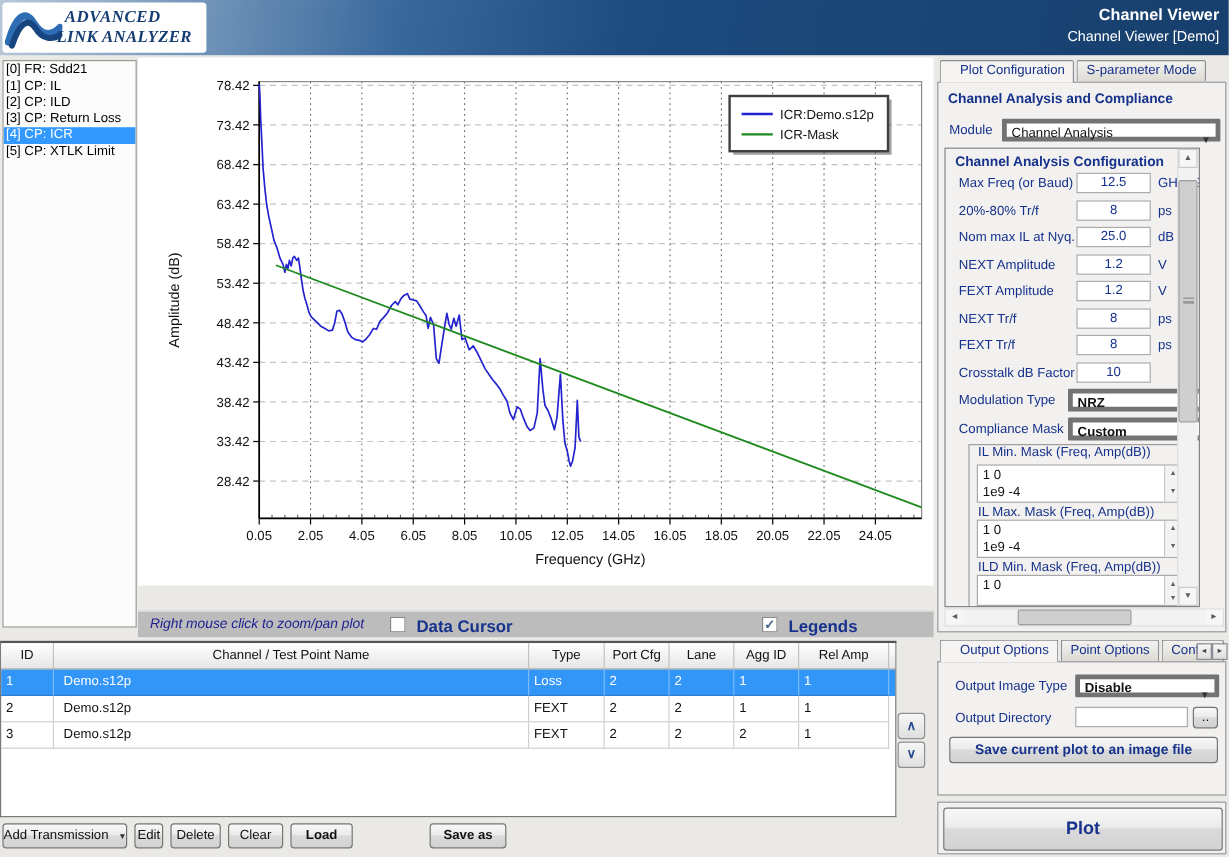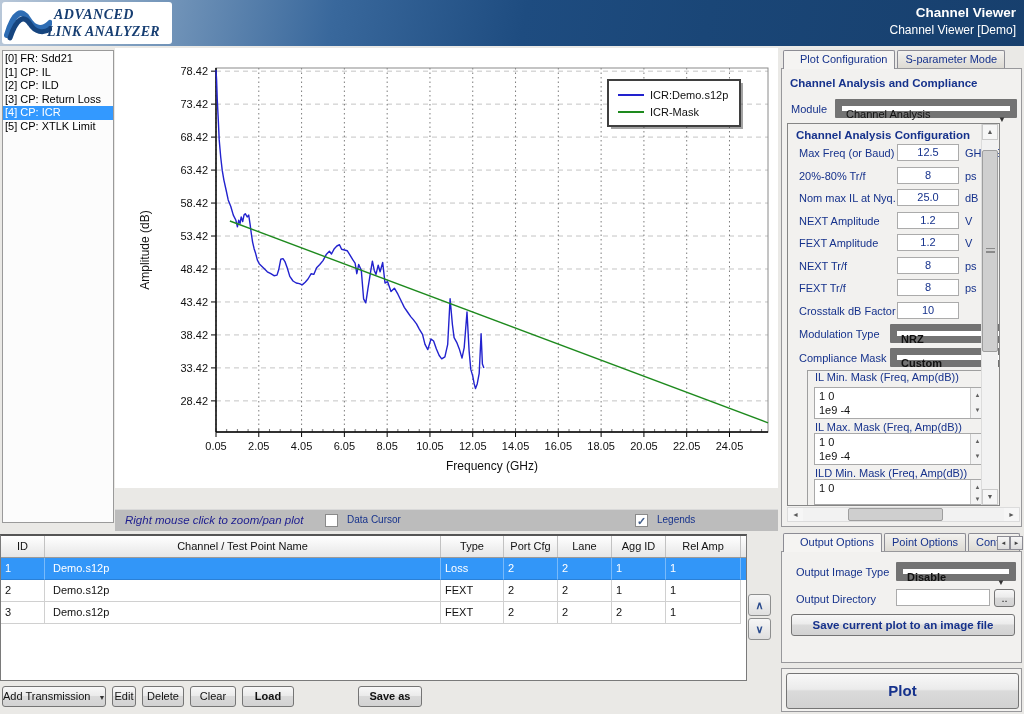--- a/index.html
+++ b/index.html
@@ -23,21 +23,21 @@
   .lb-item { height:13.5px; line-height:13.5px; padding-left:2px; white-space:nowrap; font-size:11px; color:#000; }
   .lb-item.sel { background:#3399FF; color:#FFFFFF; }
 
   
   #plot-panel { left:115px; top:48px; width:663px; height:440px; background:#FFFFFF; }
   #plot-panel svg text { font-family:"Liberation Sans",sans-serif; }
 
   #plot-bar { left:115px; top:509px; width:663px; height:22px; background:#BCBCBC; border-top:1px solid #D9D9D9; }
   #plot-bar .hint { position:absolute; left:10px; top:4px; font-style:italic; color:#1D1D8F; font-size:11.5px; }
   .cb { position:absolute; width:13px; height:13px; top:4px; background:#FFFFFF; border:1px solid #8A8A8A; font-size:11px; line-height:12px; text-align:center; color:#44608C; font-weight:bold; }
-  .cb-label { position:absolute; top:4px; font-weight:normal; color:#16328C; font-size:10px; }
+  .cb-label { position:absolute; top:4px; font-weight:bold; color:#16328C; font-size:14px; }
 
   
   #table { left:0; top:534px; width:747px; height:147px; background:#FFFFFF; border:1px solid #7A7A7A; border-top:2px solid #555; }
   .trow { display:flex; height:22px; }
   #tbl-head { background:linear-gradient(#FFFFFF,#E6E6E6); border-bottom:1px solid #9A9A9A; }
   #tbl-head .tc { text-align:center; line-height:20px; border-right:1px solid #C2C2C2; overflow:hidden; white-space:nowrap; }
   .tc { flex:none; }
   .drow .tc { line-height:21px; border-right:1px solid #D0D0D0; border-bottom:1px solid #D0D0D0; padding-left:4px; overflow:hidden; white-space:nowrap;}
   .drow.sel { background:#3296F8; color:#FFFFFF; }
   .drow.sel .tc { border-right:1px solid rgba(255,255,255,.35); border-bottom:1px solid #2B80D6; }
@@ -51,21 +51,21 @@
   .btn .car { font-size:7px; margin-left:8px; color:#333; }
 
   
   .tabrow { display:flex; gap:2px; height:18px; }
   .tab { border:1px solid #8C8C94; border-bottom:none; border-radius:2px 2px 0 0; background:linear-gradient(#F3F2EF,#DDDAD3); color:#16328C; font-size:11px; line-height:16px; padding:0 7px; white-space:nowrap; overflow:hidden; }
   .tab.active { background:#F5F4F2; height:19px; z-index:3;padding-left:16px; }
   #rp-tabs { left:783px; top:50px; }
   #rp-panel { left:781px; top:68px; width:241px; height:459px; background:#F2F1EF; border:1px solid #98989B; }
   .h-navy { color:#16328C; font-weight:bold; font-size:11.5px; }
   .lbl { color:#16328C; font-size:11px; white-space:nowrap; }
-  .select { background:#FFFFFF; border:7px solid #737373; border-radius:1px; position:absolute; height:19px; line-height:17px; padding-left:4px; font-size:11px; }
+  .select { background:#FFFFFF; border:4px solid #737373; border-radius:1px; position:absolute; height:19px; line-height:17px; padding-left:4px; font-size:11px; }
   .select .arr { position:absolute; right:4px; top:5px; font-size:8px; color:#333; }
   .input { background:#FFFFFF; border:1px solid #ABABAB; position:absolute; height:17px; line-height:15px; text-align:center; color:#16328C; font-size:11px; }
 
   #rp-inner { position:absolute; left:5px; top:54px; width:213px; height:383px; border:1px solid #858585; overflow:hidden; }
   .frow { position:relative; height:22.5px; }
   .frow .lbl { position:absolute; left:11px; top:4px; }
   .frow .input { left:109px; top:1px; width:62px; }
   .frow .unit { position:absolute; left:177px; top:4px; width:36px; overflow:hidden; white-space:nowrap; color:#16328C; }
   .drrow { position:relative; height:24px; }
   .drrow .lbl { position:absolute; left:11px; top:5px; }

